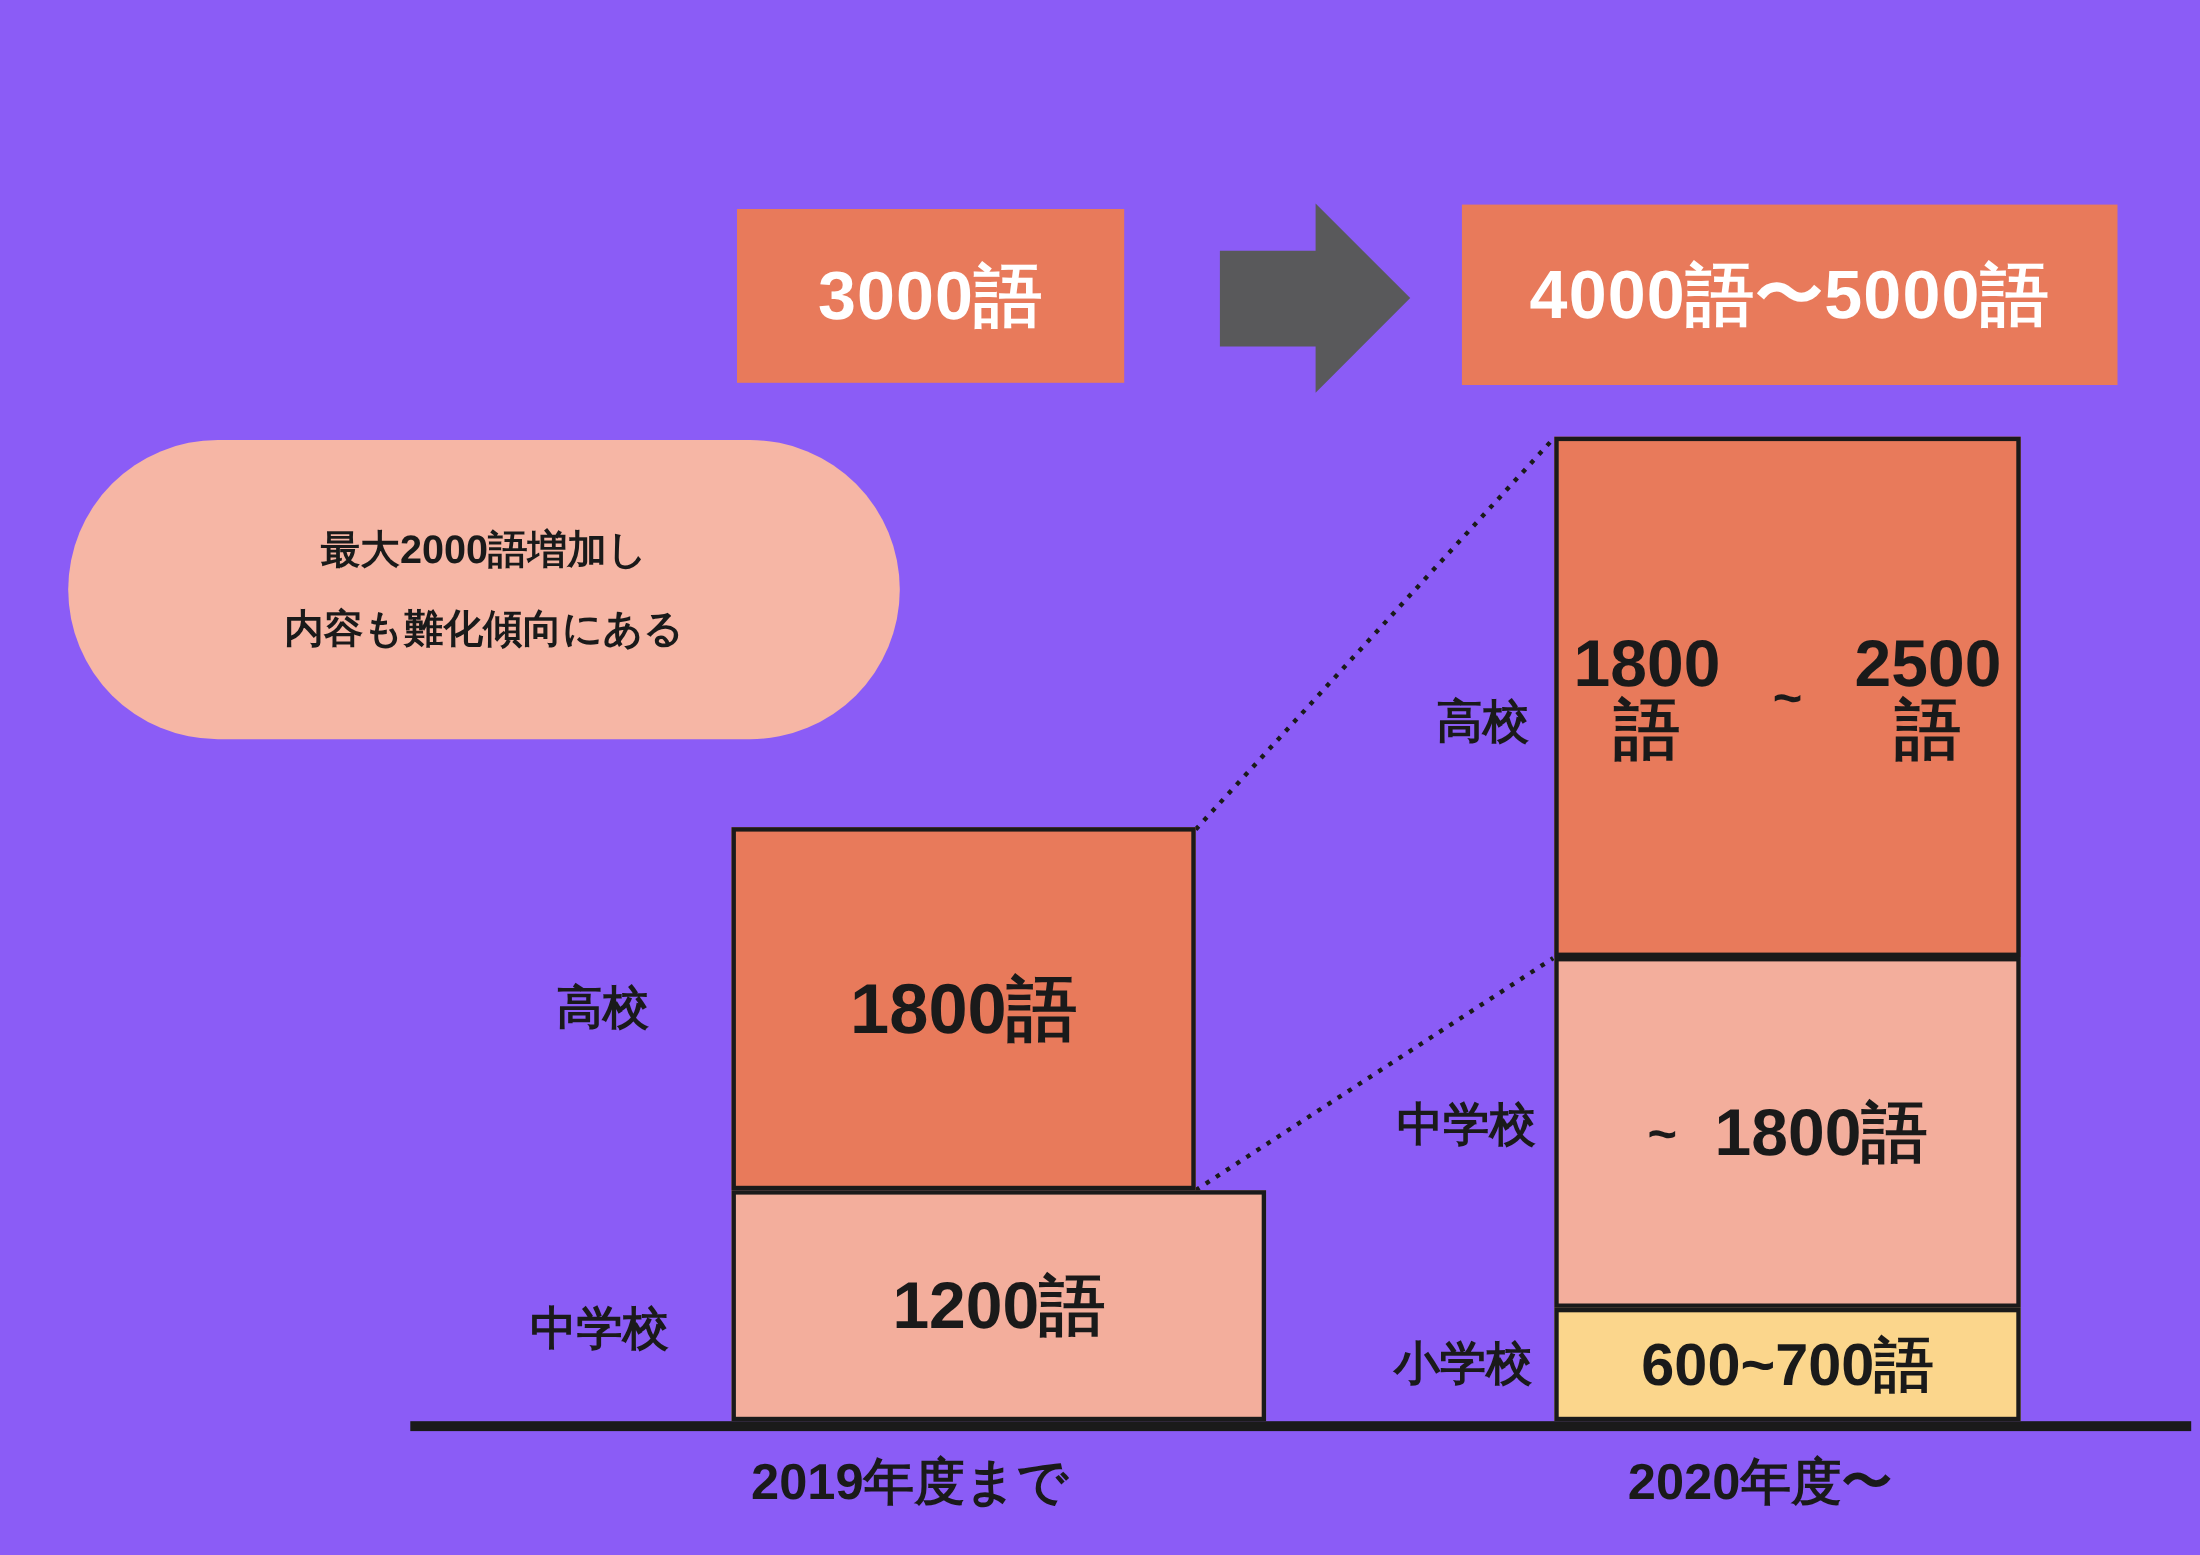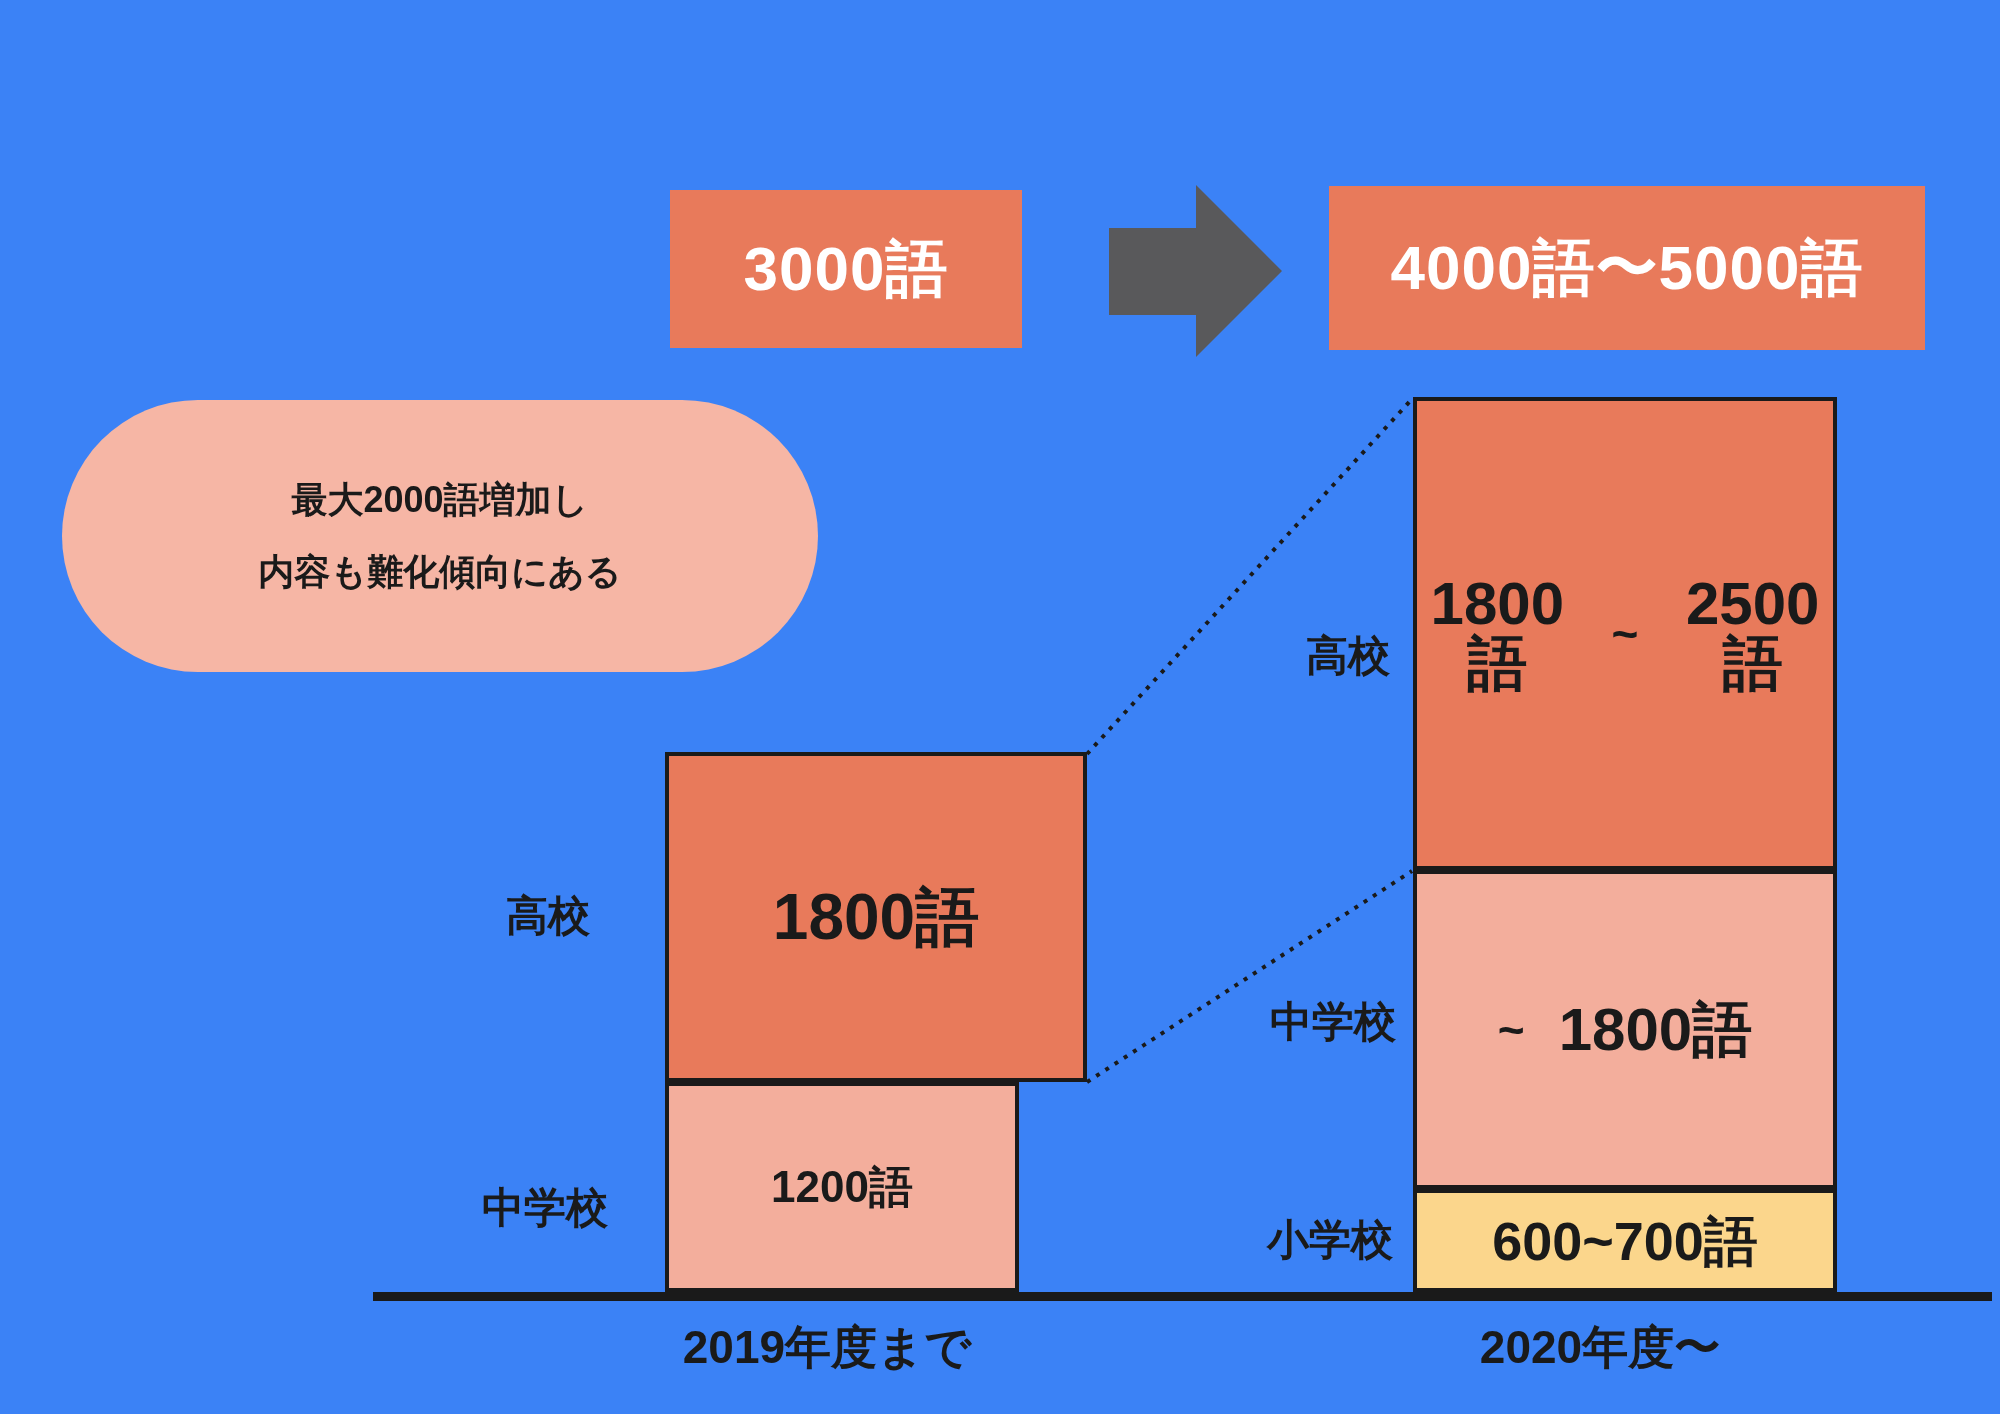--- a/index.html
+++ b/index.html
@@ -1,20 +1,20 @@
 <!DOCTYPE html>
 <html style="--orange: #E87A5B; --salmon: #F3AE9C; --pink: #F6B6A5; --yellow: #FBD68C; --gray: #59595B; --ink: #1A1A1A;"><head>
 <meta charset="utf-8">
 <style>
   html, body { margin: 0; padding: 0; background: #ffffff; }
   #canvas {
     position: relative;
     width: 2000px;
     height: 1414px;
-    background: #3b82f6;
+    background: #8b5cf6;
     overflow: hidden;
     font-family: "Liberation Sans", "DejaVu Sans", sans-serif;
     color: var(--ink, #1a1a1a);
   }
   .abs { position: absolute; }
 
   .total-box {
     display: flex; align-items: center; justify-content: center;
     background: var(--orange, #e87a5b);
     color: #ffffff;
@@ -38,21 +38,21 @@
     box-sizing: border-box;
     border: 4px solid var(--ink, #1a1a1a);
     display: flex; flex-direction: row; align-items: center; justify-content: center;
     font-weight: 700; line-height: 1; text-align: center;
   }
   .seg-orange { background: var(--orange, #e87a5b); }
   .seg-salmon { background: var(--salmon, #f3ae9c); }
   .seg-yellow { background: var(--yellow, #fbd68c); }
 
   #seg-2019-hs  { left: 665px;  top: 752px;  width: 422px; height: 330px; font-size: 64px; }
-  #seg-2019-jhs { left: 665px;  top: 1082px; width: 354px; height: 210px; font-size: 44px; }
+  #seg-2019-jhs { left: 665px;  top: 1082px; width: 486px; height: 210px; font-size: 60px; }
   #seg-2020-hs  { left: 1413px; top: 397px;  width: 424px; height: 473px; font-size: 60px; gap: 34px; }
   #seg-2020-jhs { left: 1413px; top: 870px;  width: 424px; height: 319px; font-size: 60px; gap: 34px; }
   #seg-2020-es  { left: 1413px; top: 1189px; width: 424px; height: 103px; font-size: 54px; }
   .tilde { font-size: 46px; font-weight: 700; line-height: 1; }
 
   .side-label {
     width: 240px; text-align: center;
     font-size: 42px; font-weight: 700; line-height: 56px;
   }
   #label-2019-hs  { left: 428px;  top: 888px;  }

